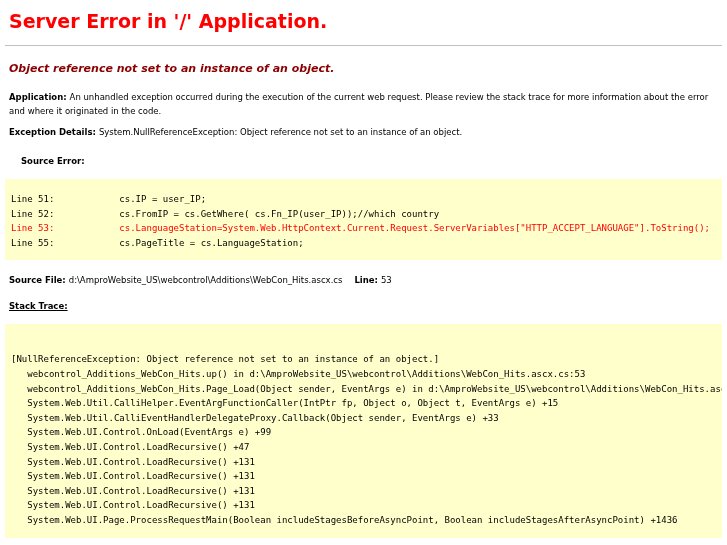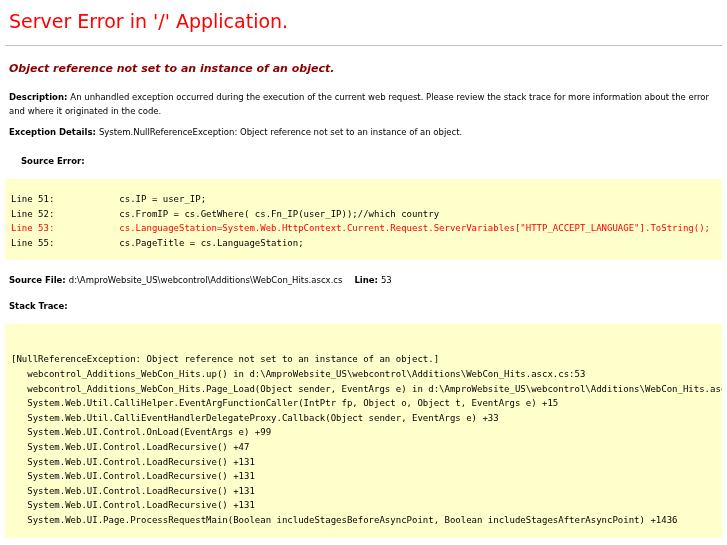--- a/index.html
+++ b/index.html
@@ -19,21 +19,21 @@
     background: #ffffff;
     color: var(--text-black);
     font-family: "DejaVu Sans", "Liberation Sans", sans-serif;
     font-size: 8.5px;
     overflow: hidden;
   }
   h1.page-title {
     margin: 0 0 11px 4px;
     font-size: 19px;
     line-height: 26px;
-    font-weight: normal;
+    font-weight: bold;
     color: var(--title-red);
   }
   hr.sep {
     border: none;
     border-top: 1px solid var(--divider-silver);
     margin: 6px 0 0 0;
     height: 0;
   }
   h2.error-subtitle {
     margin: 13px 0 0 4px;
@@ -41,21 +41,21 @@
     line-height: 19px;
     font-weight: bold;
     font-style: italic;
     color: var(--subtitle-maroon);
   }
   p { margin: 0; }
   p.desc      { margin: 13px 4px 0 4px; line-height: 13.5px; }
   p.exc       { margin: 8px 4px 0 4px; line-height: 13.5px; }
   p.lbl       { margin: 15px 4px 0 16px; line-height: 13.5px; }
   p.srcfile   { margin: 14px 4px 0 4px; line-height: 13.5px; }
-  p.stlabel   { margin: 12px 4px 0 4px; line-height: 13.5px; }
+  p.stlabel   { margin: 12px 4px 0 4px; line-height: 13.5px; text-decoration: underline; }
   b { font-weight: bold; }
   .ml { margin-left: 12px; }
   .codebox {
     margin-top: 11px;
     width: 717px;
     background: var(--box-yellow);
     overflow: hidden;
   }
   .codebox pre {
     margin: 0;
@@ -71,21 +71,21 @@
 </style>
 </head>
 <body>
 
 <h1 class="page-title">Server Error in '/' Application.</h1>
 
 <hr class="sep">
 
 <h2 class="error-subtitle">Object reference not set to an instance of an object.</h2>
 
-<p class="desc"><b>Description: </b><span>An unhandled exception occurred during the execution of the current web request. Please review the stack trace for more information about the error and where it originated in the code.</span></p>
+<p class="desc"><b>Application: </b><span>An unhandled exception occurred during the execution of the current web request. Please review the stack trace for more information about the error and where it originated in the code.</span></p>
 
 <p class="exc"><b>Exception Details: </b><span>System.NullReferenceException: Object reference not set to an instance of an object.</span></p>
 
 <p class="lbl"><b>Source Error:</b></p>
 
 <div class="codebox">
   <pre id="source-code"><span>Line 51:            cs.IP = user_IP;
 </span><span>Line 52:            cs.FromIP = cs.GetWhere( cs.Fn_IP(user_IP));//which country
 </span><span class="hl">Line 53:            cs.LanguageStation=System.Web.HttpContext.Current.Request.ServerVariables["HTTP_ACCEPT_LANGUAGE"].ToString();
 </span><span>Line 55:            cs.PageTitle = cs.LanguageStation;

